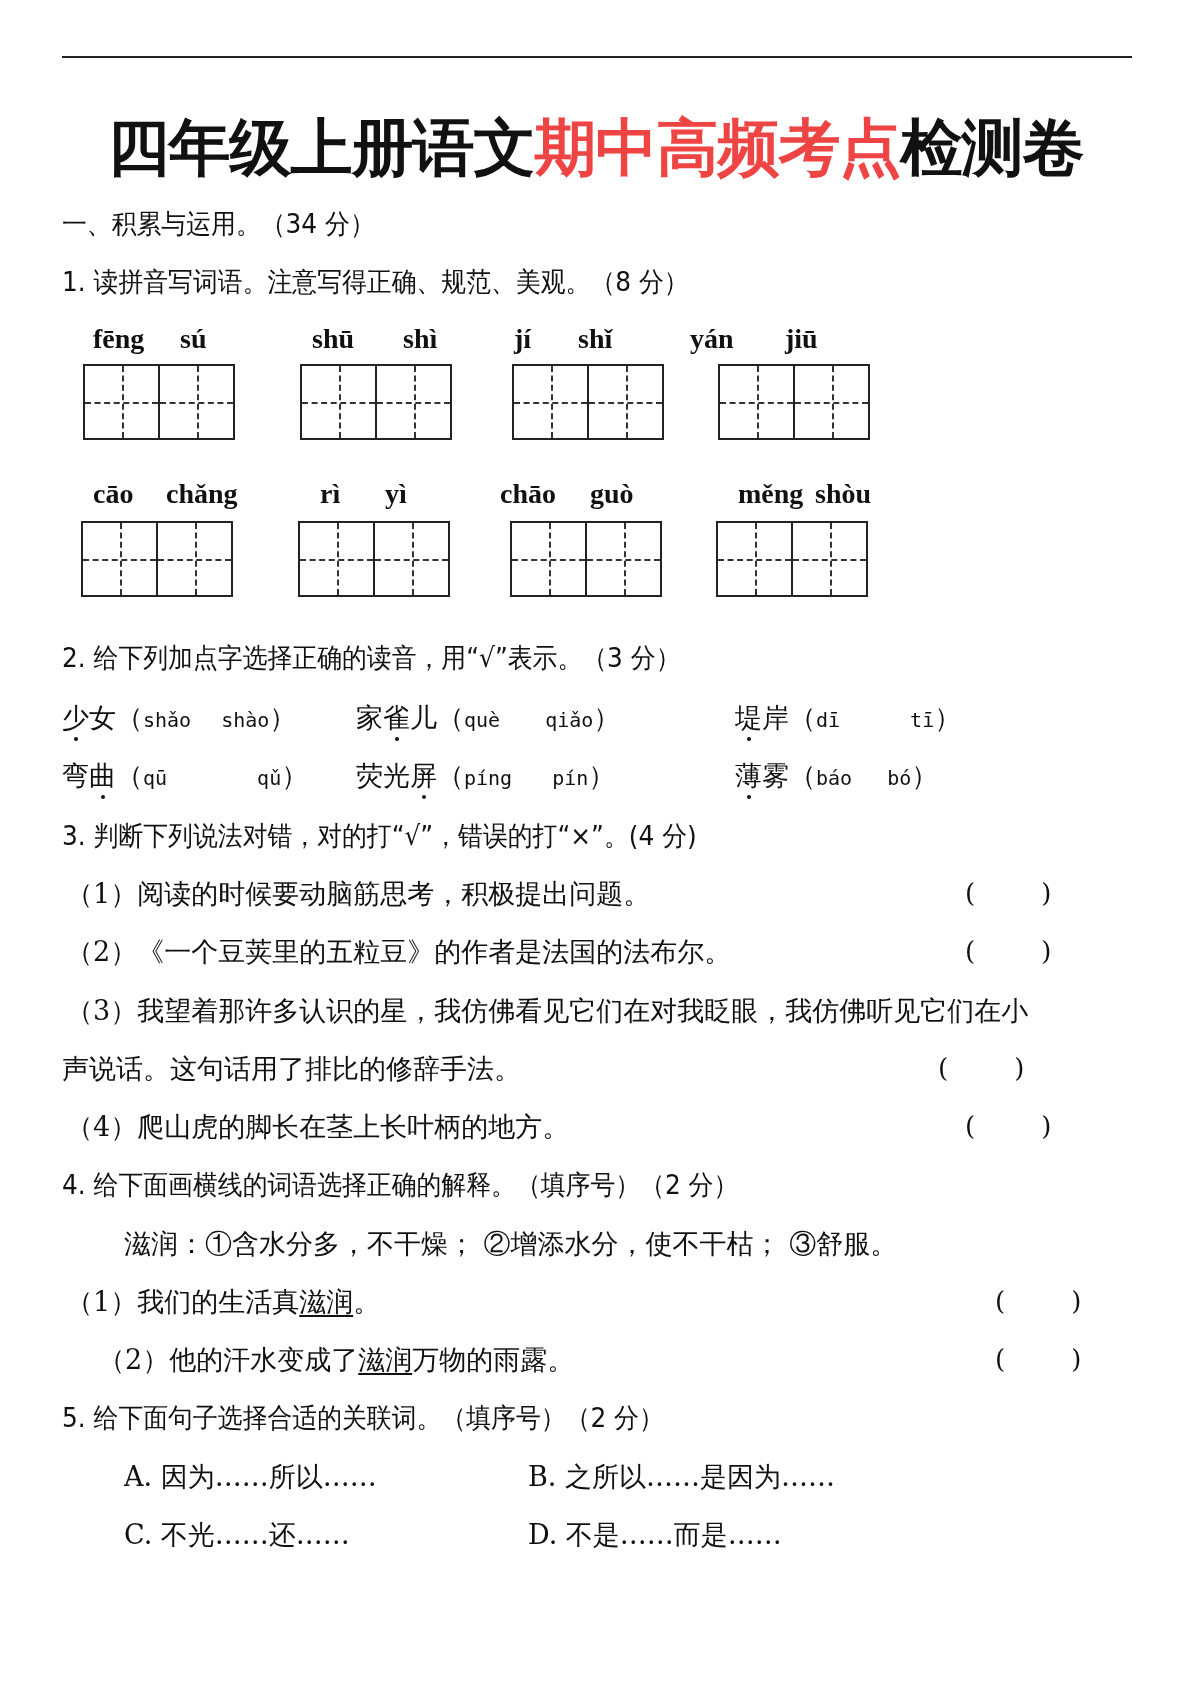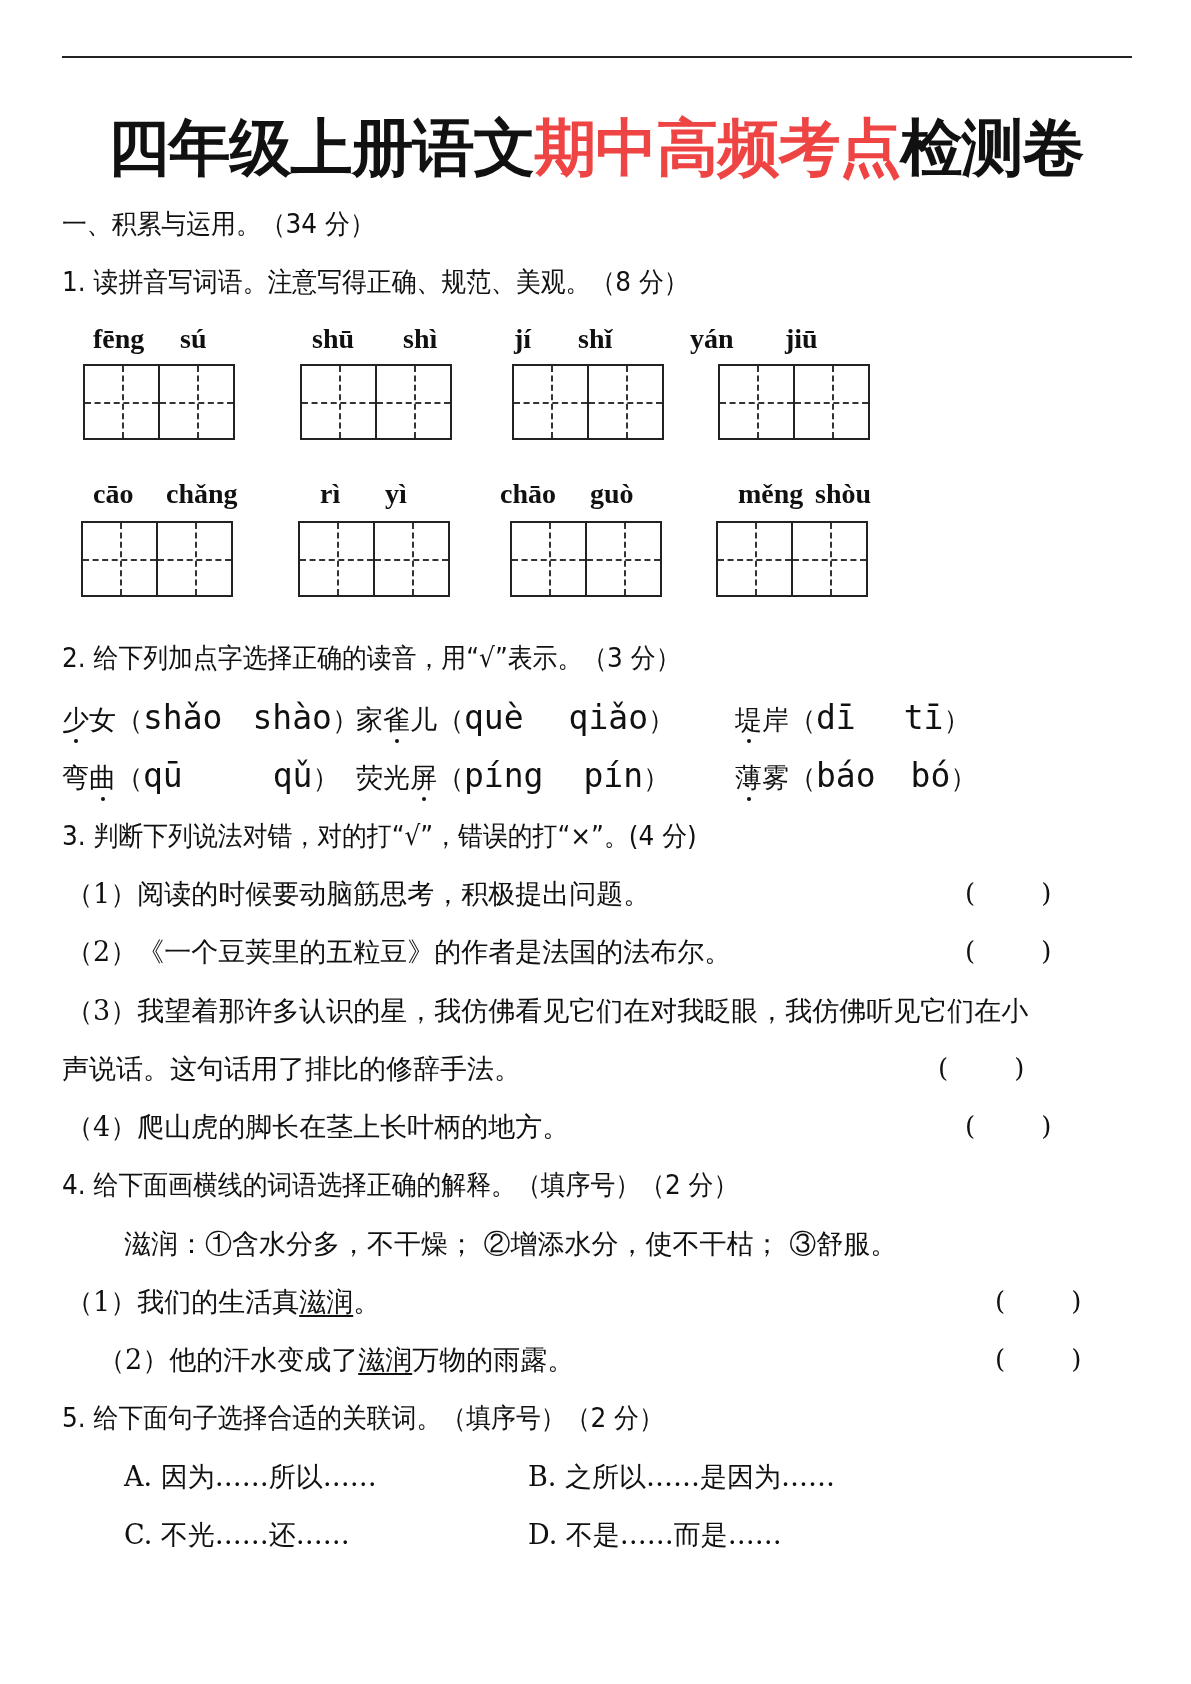--- a/index.html
+++ b/index.html
@@ -11,21 +11,21 @@
   .heading { font-family: "DejaVu Sans", sans-serif; font-size: 27px; line-height: 36px; white-space: nowrap; transform: scaleX(0.92); transform-origin: left center; }
   .body-text { font-family: "DejaVu Serif", serif; font-size: 27px; line-height: 36px; white-space: nowrap; }
   .pinyin { font-family: "Liberation Serif", serif; font-weight: bold; font-size: 28px; line-height: 32px; white-space: nowrap; }
   .grid-box { width: 152px; height: 76px; border: 2px solid #222; box-sizing: border-box; display: flex; }
   .grid-cell { flex: 1; position: relative; height: 100%; }
   .grid-cell + .grid-cell { border-left: 2px solid #222; }
   .grid-cell::before { content: ""; position: absolute; left: 50%; top: 0; bottom: 0; border-left: 2px dashed #333; }
   .grid-cell::after { content: ""; position: absolute; top: 50%; left: 0; right: 0; border-top: 2px dashed #333; }
   .dot { position: relative; }
   .dot::after { content: ""; position: absolute; left: 50%; bottom: -8px; width: 4px; height: 4px; margin-left: -2px; border-radius: 50%; background: #111; }
-  .mono { font-family: "DejaVu Sans Mono", monospace; font-size: 33px; }
+  .mono { font-family: "DejaVu Sans Mono", monospace; font-size: 20px; }
   .u { text-decoration: underline; text-underline-offset: 4px; }
   .paren { font-family: "DejaVu Serif", serif; font-size: 26px; white-space: pre; }
 </style>
 </head>
 <body>
 
 <div class="abs top-rule"></div>
 
 <div class="abs title">
   <span>四年级上册语文</span><span class="red">期中高频考点</span><span>检测卷</span>
@@ -93,21 +93,21 @@
 
 <div class="abs heading" style="left:62px; top:640px;">2. 给下列加点字选择正确的读音，用“√”表示。（3 分）</div>
 
 <div class="abs body-text" style="left:62px; top:700px;">
   <span class="dot">少</span><span>女</span><span>（</span><span class="mono">shǎo</span><span class="mono" style="margin-left:30px">shào</span><span>）</span>
 </div>
 <div class="abs body-text" style="left:356px; top:700px;">
   <span>家</span><span class="dot">雀</span><span>儿</span><span>（</span><span class="mono">què</span><span class="mono" style="margin-left:45px">qiǎo</span><span>）</span>
 </div>
 <div class="abs body-text" style="left:735px; top:700px;">
-  <span class="dot">堤</span><span>岸</span><span>（</span><span class="mono">dī</span><span class="mono" style="margin-left:48px">tī</span><span>）</span>
+  <span class="dot">堤</span><span>岸</span><span>（</span><span class="mono">dī</span><span class="mono" style="margin-left:70px">tī</span><span>）</span>
 </div>
 
 <div class="abs body-text" style="left:62px; top:758px;">
   <span>弯</span><span class="dot">曲</span><span>（</span><span class="mono">qū</span><span class="mono" style="margin-left:90px">qǔ</span><span>）</span>
 </div>
 <div class="abs body-text" style="left:356px; top:758px;">
   <span>荧</span><span>光</span><span class="dot">屏</span><span>（</span><span class="mono">píng</span><span class="mono" style="margin-left:40px">pín</span><span>）</span>
 </div>
 <div class="abs body-text" style="left:735px; top:758px;">
   <span class="dot">薄</span><span>雾</span><span>（</span><span class="mono">báo</span><span class="mono" style="margin-left:35px">bó</span><span>）</span>

